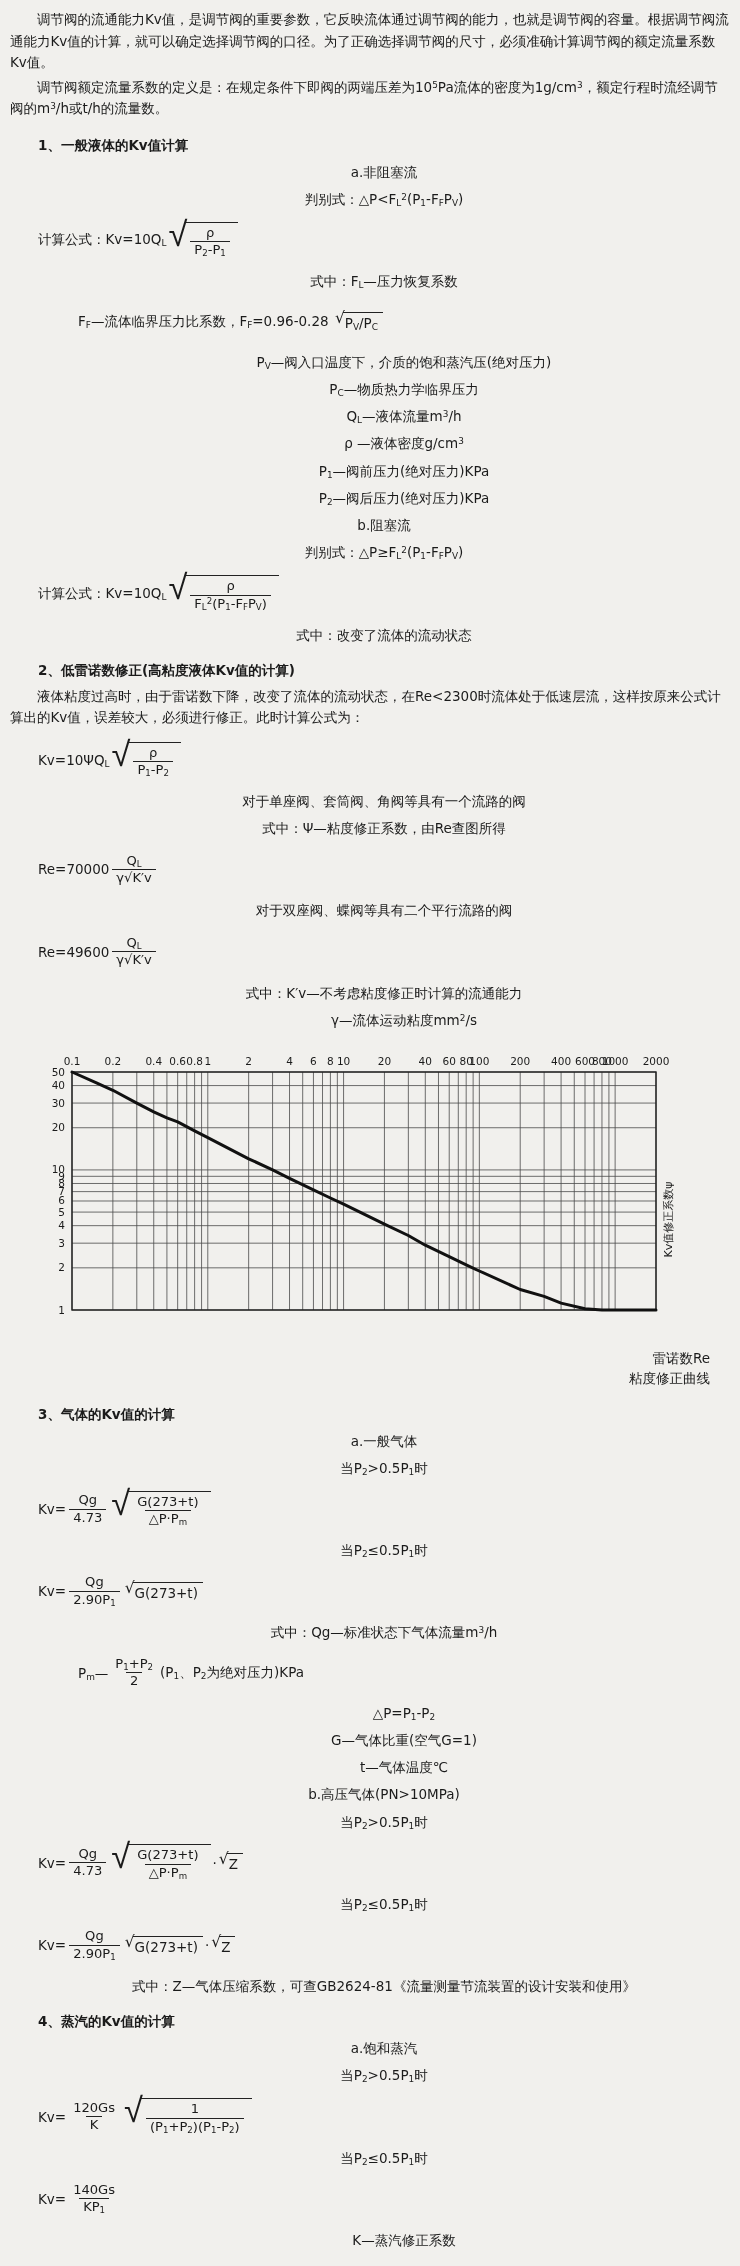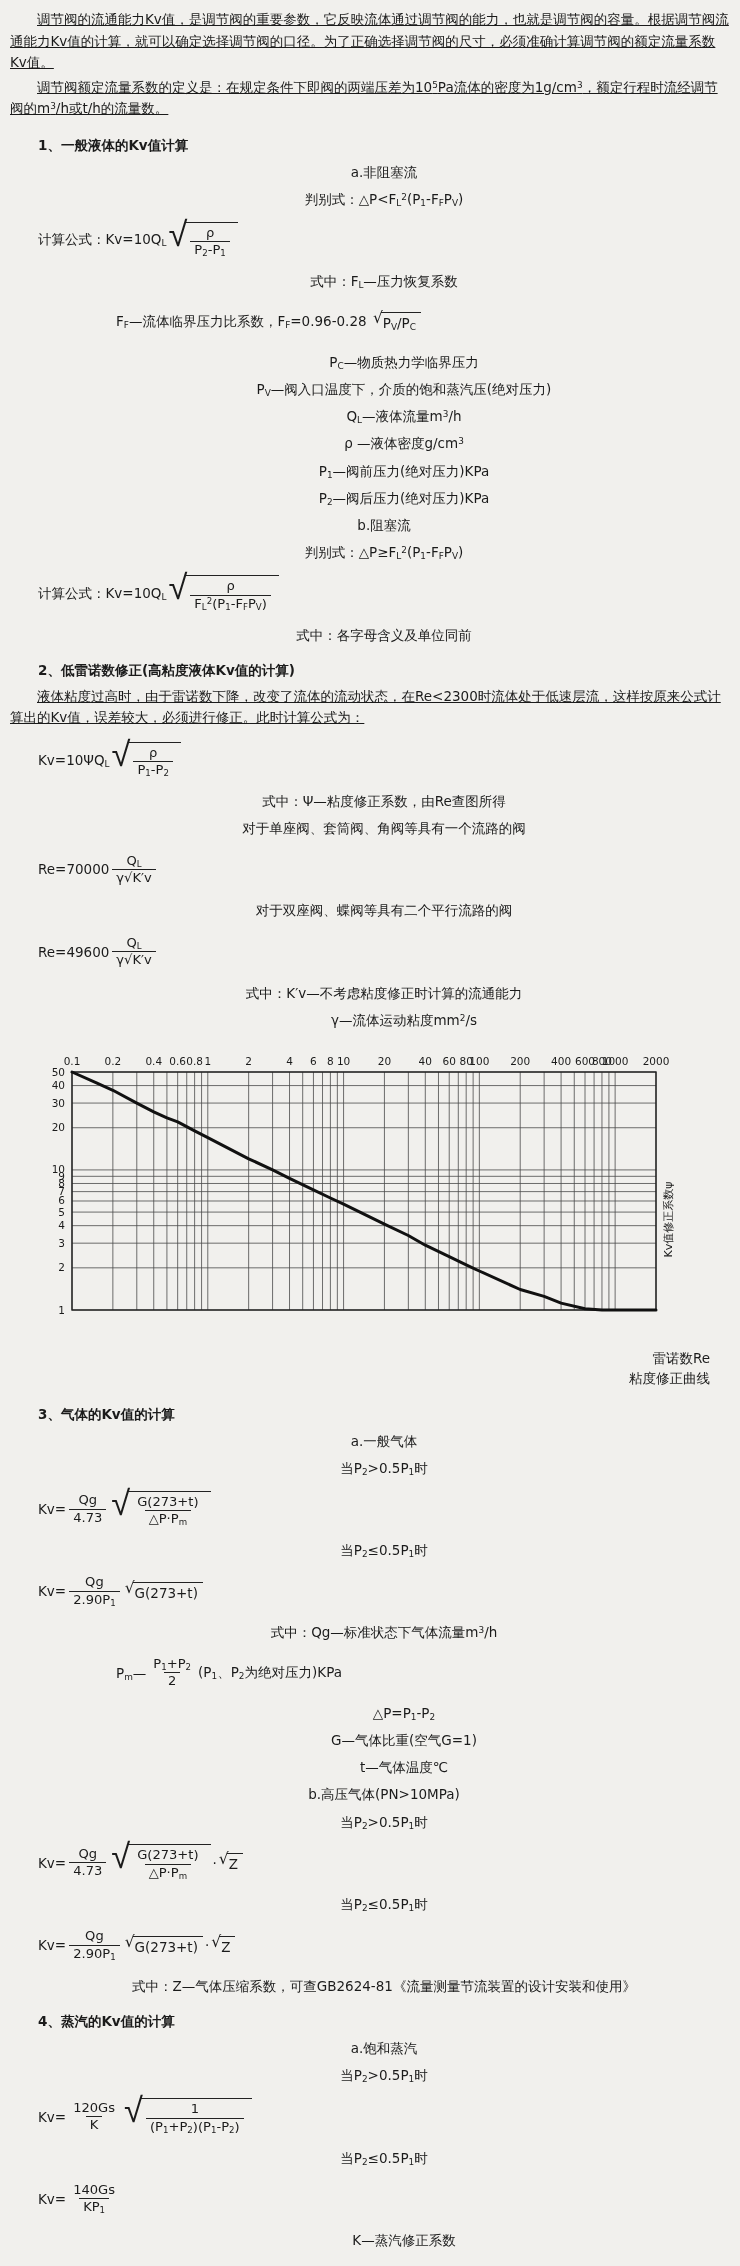--- a/index.html
+++ b/index.html
@@ -5,26 +5,26 @@
   html,body{margin:0;padding:0;}
   body{
     width:740px;
     background:#f1f0ed;
     color:#1b1b1b;
     font-family:"DejaVu Sans","Liberation Sans",sans-serif;
     font-size:13.5px;
     padding:6px 0 14px 0;
   }
   main{display:block;width:740px;}
-  .para{margin:3px 10px 3px 10px;text-indent:2em;line-height:1.6;text-decoration:underline;}
+  .para{margin:3px 10px 3px 10px;text-indent:2em;line-height:1.6;}
   .heading{font-weight:bold;margin:16px 10px 6px 38px;line-height:1.4;}
   .line{margin:7px 10px 7px 38px;line-height:1.5;text-align:center;}
   .def{margin-left:78px;}
   .fline{margin:10px 10px 10px 38px;display:flex;align-items:center;flex-wrap:wrap;min-height:42px;}
-  .fdef{margin-left:116px;min-height:40px;}
+  .fdef{margin-left:78px;min-height:40px;}
   .ft{white-space:pre-wrap;}
   sub{font-size:0.66em;vertical-align:-0.28em;line-height:0;}
   sup{font-size:0.66em;vertical-align:0.5em;line-height:0;}
   .ov{text-decoration:overline;}
   .frac{display:inline-flex;flex-direction:column;align-items:center;vertical-align:middle;margin:0 3px;font-size:0.97em;line-height:1.25;}
   .frac .num{display:block;padding:0 4px;}
   .frac .den{display:block;border-top:1.3px solid #222;padding:0 4px;}
   .sqrt{display:inline-flex;align-items:flex-start;vertical-align:middle;margin:0 2px;}
   .sqrt .sign{line-height:1;transform:translateY(-1px);}
   .sqrt .sign.s1{font-size:1.15em;}
@@ -54,53 +54,53 @@
       </span>
     </div>
     <div class="line">式中：F<sub>L</sub>—压力恢复系数</div>
     <div class="fline fdef">
       <span class="ft">F<sub>F</sub>—流体临界压力比系数，F<sub>F</sub>=0.96-0.28 </span>
       <span class="sqrt">
         <span class="sign s1">√</span>
         <span class="bar"><span>P<sub>V</sub>/P<sub>C</sub></span></span>
       </span>
     </div>
+    <div class="line def">P<sub>V</sub>—阀入口温度下，介质的饱和蒸汽压(绝对压力)</div>
     <div class="line def">P<sub>C</sub>—物质热力学临界压力</div>
-    <div class="line def">P<sub>V</sub>—阀入口温度下，介质的饱和蒸汽压(绝对压力)</div>
     <div class="line def">Q<sub>L</sub>—液体流量m<sup>3</sup>/h</div>
     <div class="line def">ρ —液体密度g/cm<sup>3</sup></div>
     <div class="line def">P<sub>1</sub>—阀前压力(绝对压力)KPa</div>
     <div class="line def">P<sub>2</sub>—阀后压力(绝对压力)KPa</div>
     <div class="line">b.阻塞流</div>
     <div class="line">判别式：△P≥F<sub>L</sub><sup>2</sup>(P<sub>1</sub>-F<sub>F</sub>P<sub>V</sub>)</div>
     <div class="fline">
       <span class="ft">计算公式：Kv=10Q<sub>L</sub></span>
       <span class="sqrt">
         <span class="sign s2">√</span>
         <span class="bar"><span class="frac">
             <span class="num">ρ</span>
             <span class="den">F<sub>L</sub><sup>2</sup>(P<sub>1</sub>-F<sub>F</sub>P<sub>V</sub>)</span>
           </span></span>
       </span>
     </div>
-    <div class="line">式中：各字母含义及单位同前</div>
+    <div class="line">式中：改变了流体的流动状态</div>
     <div class="heading">2、低雷诺数修正(高粘度液体Kv值的计算)</div>
     <div class="para">液体粘度过高时，由于雷诺数下降，改变了流体的流动状态，在Re&lt;2300时流体处于低速层流，这样按原来公式计算出的Kv值，误差较大，必须进行修正。此时计算公式为：</div>
     <div class="fline">
       <span class="ft">Kv=10ΨQ<sub>L</sub></span>
       <span class="sqrt">
         <span class="sign s2">√</span>
         <span class="bar"><span class="frac">
             <span class="num">ρ</span>
             <span class="den">P<sub>1</sub>-P<sub>2</sub></span>
           </span></span>
       </span>
     </div>
+    <div class="line">对于单座阀、套筒阀、角阀等具有一个流路的阀</div>
     <div class="line">式中：Ψ—粘度修正系数，由Re查图所得</div>
-    <div class="line">对于单座阀、套筒阀、角阀等具有一个流路的阀</div>
     <div class="fline">
       <span class="ft">Re=70000</span>
       <span class="frac">
         <span class="num">Q<sub>L</sub></span>
         <span class="den">γ√<span class="ov">K′v</span></span>
       </span>
     </div>
     <div class="line">对于双座阀、蝶阀等具有二个平行流路的阀</div>
     <div class="fline">
       <span class="ft">Re=49600</span>

